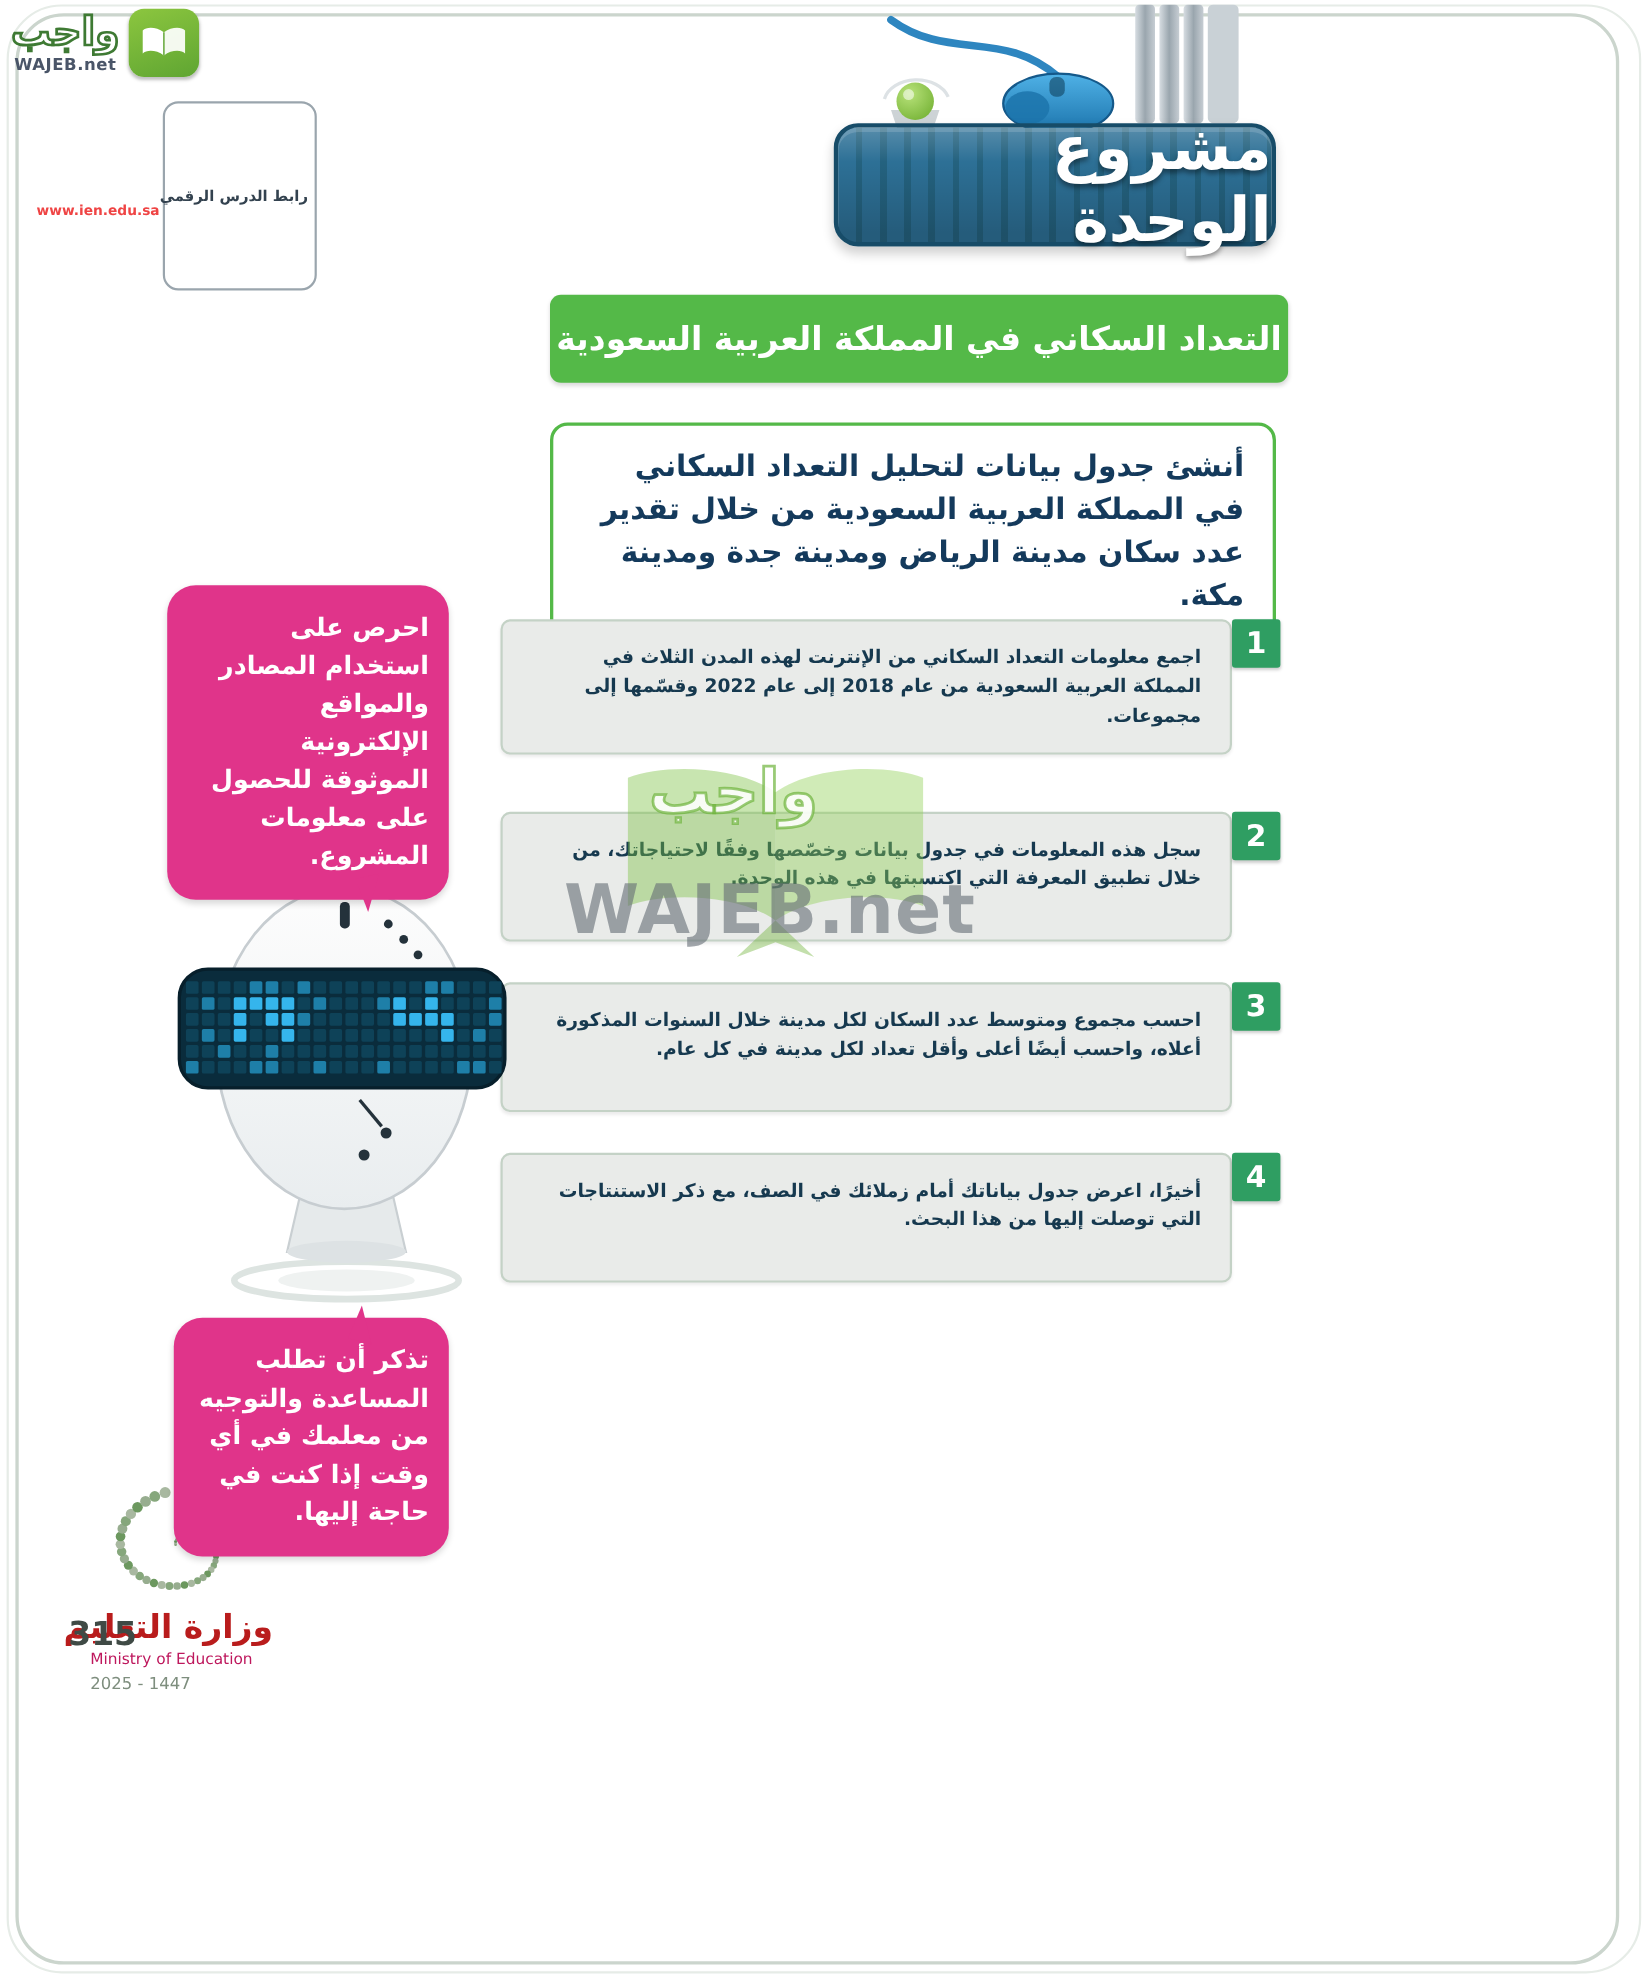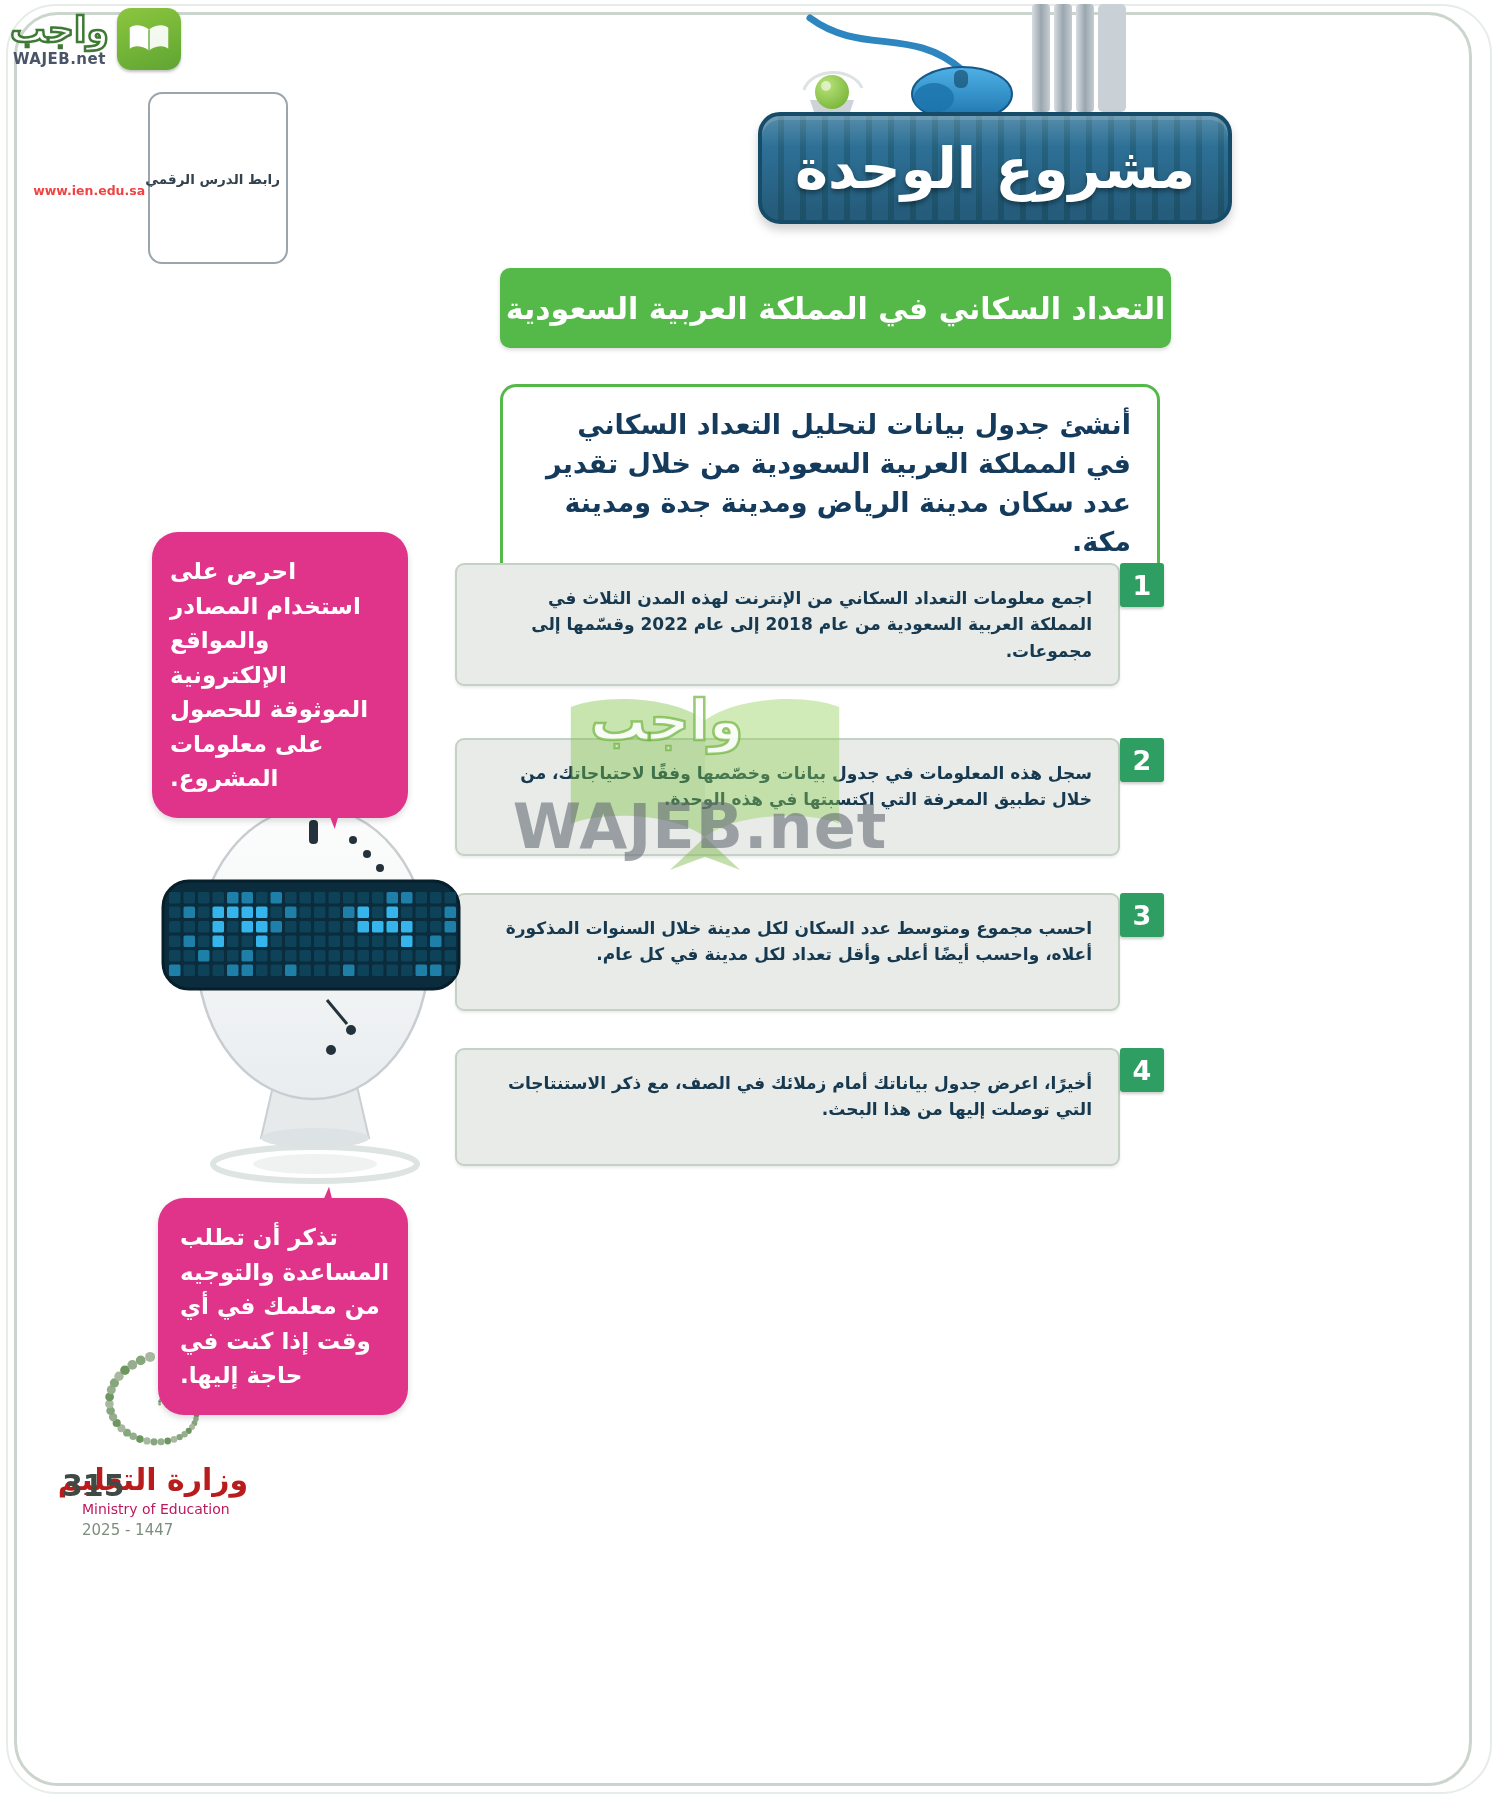--- a/index.html
+++ b/index.html
@@ -31,21 +31,21 @@
   
   .qr-panel{ position:absolute; left:148px; top:92px; width:140px; height:172px;
     border:2px solid #9AA5AD; border-radius:14px; background:#fff; z-index:5;
     display:flex; flex-direction:row; align-items:center; padding:8px 6px 6px; }
   .qr-title{ font-size:13.5px; font-weight:bold; color:#33424F; white-space:nowrap; }
   .qr-svg{ width:96px; height:96px; margin-top:8px; }
   .qr-url{ font-size:12.5px; color:#ef4444; margin-top:23px; direction:ltr;font-weight:bold; }
 
   
   .banner-art{ position:absolute; left:752px; top:4px; width:415px; height:122px; z-index:2; }
-  .banner{ position:absolute; left:758px; top:112px; width:474px; height:112px; z-index:3;
+  .banner{ position:absolute; left:758px; top:112px; width:402px; height:112px; z-index:3;
     border:4px solid #174C68; border-radius:22px;
     background:
       linear-gradient(180deg, rgba(255,255,255,.20), rgba(255,255,255,0) 30%, rgba(0,0,0,.18) 92%),
       repeating-linear-gradient(90deg,#2D7096 0px,#2D7096 16px,#24627F 16px,#24627F 22px);
     box-shadow:0 6px 10px rgba(0,0,0,.18), inset 0 4px 0 rgba(255,255,255,.15);
     display:flex; align-items:center; justify-content:center; }
   .banner-title{ font-size:56px; font-weight:bold; color:#ffffff;
     text-shadow:0 3px 5px rgba(0,0,0,.4); }
 
   
@@ -57,21 +57,21 @@
 
   
   .intro-box{ position:absolute; left:500px; top:384px; width:660px; min-height:150px;
     background:#ffffff; border:3px solid #54B948; border-radius:16px; z-index:2;
     padding:18px 26px; }
   .intro-text{ font-size:27px; font-weight:bold; color:#143A5C; line-height:1.45; text-align:right; }
 
   
   .bubble{ position:absolute; background:#E0348A; border-radius:26px; z-index:3;
     color:#ffffff; font-size:23px; font-weight:bold; line-height:1.5;
-    text-align:left; padding:22px 18px; box-shadow:0 3px 6px rgba(0,0,0,.15); }
+    text-align:right; padding:22px 18px; box-shadow:0 3px 6px rgba(0,0,0,.15); }
   .bubble-top{ left:152px; top:532px; width:256px; }
   .bubble-top::after{ content:""; position:absolute; bottom:-27px; right:58px;
     border:17px solid transparent; border-top:32px solid #E0348A; border-left-width:5px;
     transform:rotate(-12deg); }
   .bubble-bottom{ left:158px; top:1198px; width:250px;padding-left:22px; }
   .bubble-bottom::before{ content:""; position:absolute; top:-27px; right:64px;
     border:17px solid transparent; border-bottom:32px solid #E0348A; border-left-width:5px;
     transform:rotate(14deg); }
 
   

